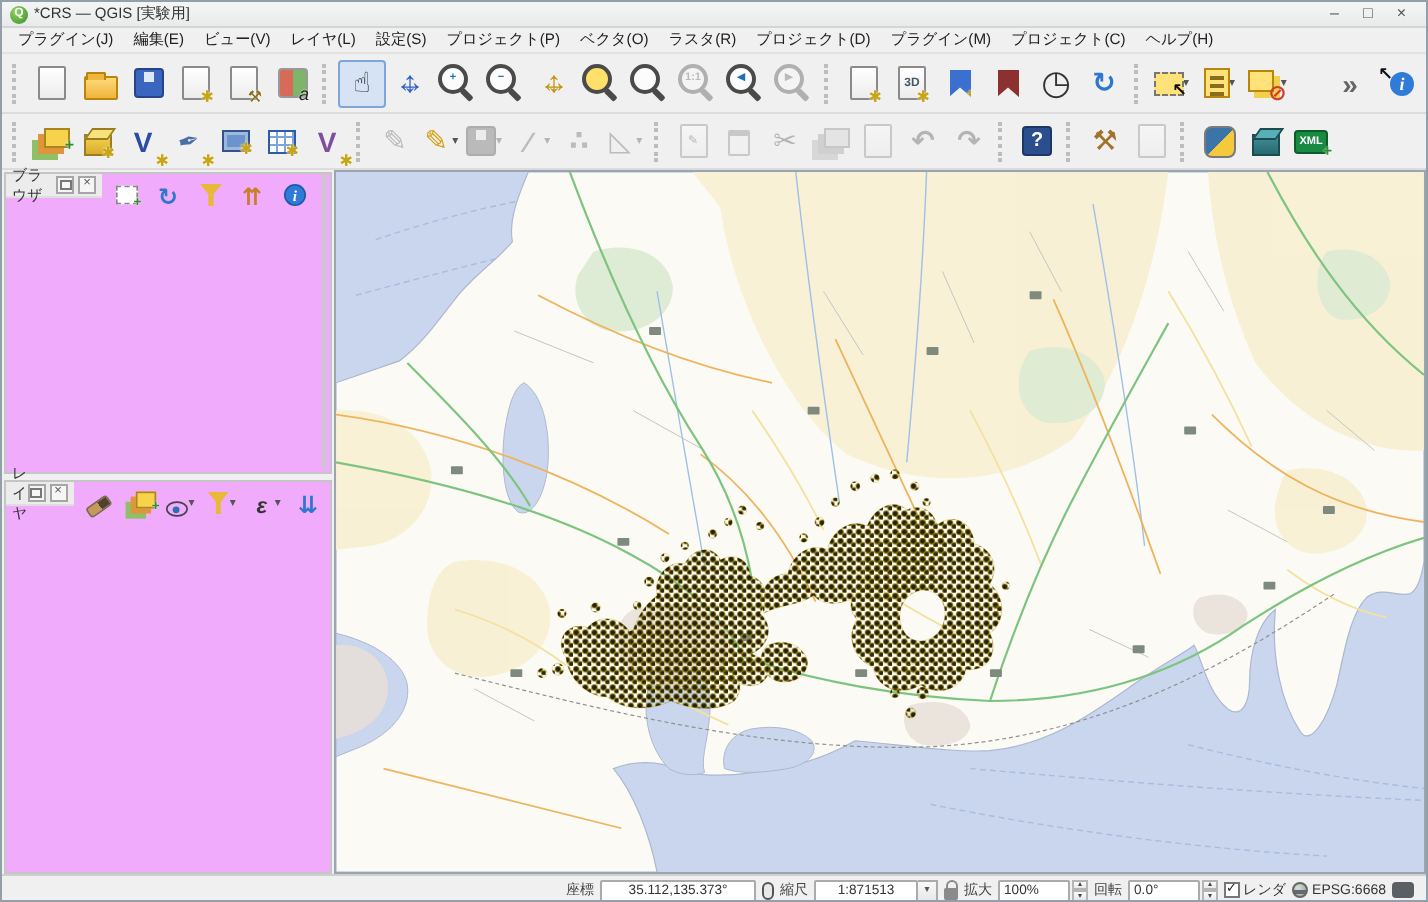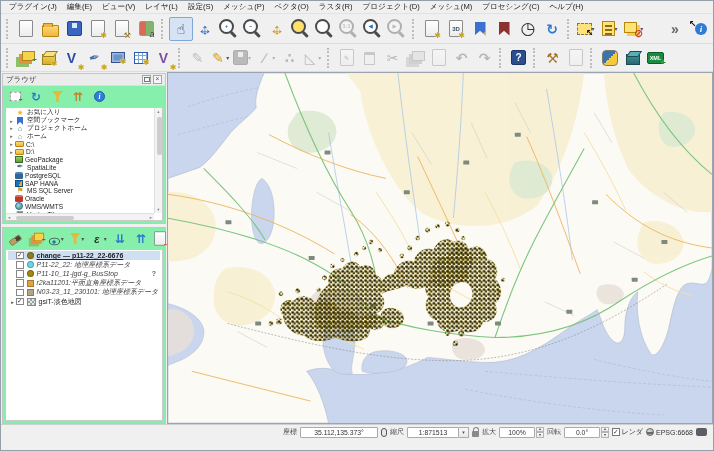--- a/index.html
+++ b/index.html
@@ -70,21 +70,21 @@
 .ic-eye::before{content:"";position:absolute;left:50%;top:50%;width:4px;height:4px;margin:-2px 0 0 -2px;background:#2a6fb0;border-radius:50%}
 .ic-funnel{width:13px;height:13px;background:var(--c,#e8b838);clip-path:polygon(0 0,100% 0,62% 46%,62% 100%,38% 100%,38% 46%)}
 .ic-epsilon::before{content:attr(data-glyph);font-size:13px;font-style:italic;font-weight:bold;color:#333}
 .ic-info{width:13px;height:13px;border-radius:50%;background:#2f7bd8;border:1px solid #1d5aa8}
 .ic-info::before{content:"i";font-family:"Liberation Serif",serif;font-style:italic;font-weight:bold;font-size:9px;color:#fff}
 .ic-addlayer{width:13px;height:11px;border:1px dashed #888;background:#fff}
 
 .main{display:flex;height:352px}
 .leftcol{width:166px;display:flex;flex-direction:column;padding:1px 1px 0 1px;background:#f0f0f0}
 .vsplit{height:3px}
-.panel{background:#86efac;border:1px solid #c5c5c5;display:flex;flex-direction:column}
+.panel{background:#f0abfc;border:1px solid #c5c5c5;display:flex;flex-direction:row}
 .panel.browser{height:151px}
 .panel.layers{flex:1}
 .phead{height:12px;display:flex;align-items:center;padding:0 3px;font-size:7.4px;color:#333;background:#ececec;border-bottom:1px solid #dedede}
 .pbtns{margin-left:auto;display:flex;align-items:center;gap:2px}
 .pb{width:9px;height:9px;border:1px solid #a5a5a5;background:#f6f6f6;display:inline-flex;align-items:center;justify-content:center;font-size:6.5px;color:#555;line-height:1}
 .pb-float::before{content:"";width:4px;height:3px;border:1px solid #777}
 .ptool{display:flex;align-items:center;gap:1px;padding:1px 2px;height:21px}
 .ptool .tbtn{width:20px;height:19px}
 .ptool .tic{transform:scale(.85)}
 .tree{background:#fff;border:1px solid #c9c9c9;margin:0 2px 2px 2px;position:relative;overflow:hidden;flex:1}
@@ -131,50 +131,59 @@
 .sbox.search{width:120px;gap:2px;border-radius:2px}
 .minimag{width:5px;height:5px;border:1.2px solid #888;border-radius:50%;position:relative;flex:none}
 .minimag::after{content:"";position:absolute;width:3px;height:1.2px;background:#888;transform:rotate(45deg);right:-2.5px;bottom:-1px}
 input{font-family:inherit;font-size:6.8px;color:#333;border:none;outline:none;background:transparent;width:100%}
 input::placeholder{color:#999}
 .sbinput{height:11px;border:1px solid #ababab;background:#fff;padding:0 2px;border-radius:1px}
 .coord{width:78px;text-align:center}
 .scalebox{display:inline-flex;align-items:center}
 .scale{width:52px;text-align:center}
 .ddbtn{width:10px;height:11px;border:1px solid #ababab;border-left:none;background:linear-gradient(#f8f8f8,#e8e8e8);display:inline-flex;align-items:center;justify-content:center;font-size:5px;color:#555}
-.small{width:36px;text-align:center}
+.small{width:36px;}
 .spinbox{display:inline-flex;align-items:center}
 .spin{display:inline-flex;flex-direction:column;width:8px;margin-left:1px}
 .spin span{height:5.5px;border:1px solid #b5b5b5;background:linear-gradient(#fafafa,#e8e8e8);font-size:4px;line-height:4px;color:#444;display:flex;align-items:center;justify-content:center}
 .lockic{width:7px;height:6px;background:#8a8a8a;border-radius:1px;position:relative;margin-top:3px;flex:none}
 .lockic::before{content:"";position:absolute;top:-4px;left:1px;width:4px;height:4px;border:1.2px solid #8a8a8a;border-bottom:none;border-radius:3px 3px 0 0}
 .rchkwrap{display:inline-flex;align-items:center;gap:2px}
 .rchk{width:7.5px;height:7.5px;border:1px solid #777;background:#fff;display:inline-flex;align-items:center;justify-content:center;font-size:6.5px;color:#222;line-height:1}
 .crs{display:inline-flex;align-items:center;gap:2px;white-space:nowrap}
 .globe{width:8px;height:8px;border-radius:50%;border:1px solid #666;background:radial-gradient(circle at 32% 32%,#d8e0d8,#8fa58f);position:relative;flex:none}
 .globe::before{content:"";position:absolute;inset:2.5px 0;border-top:.8px solid #667;border-bottom:.8px solid #667}
 .balloon{width:11px;height:8px;background:#5a5f66;border-radius:2px;position:relative;margin-right:2px;flex:none}
 .balloon::after{content:"";position:absolute;left:2px;bottom:-3px;border:3px solid transparent;border-top-color:#5a5f66;border-left-width:1px;border-right-width:3px}
 </style>
 </head>
 <body>
 
 <div class="win">
+  <div class="titlebar">
+    <span class="qlogo">Q</span>
+    <span class="ttl">*CRS — QGIS [実験用]</span>
+    <span class="wctl" id="wctl">
+        <span class="wbtn">–</span>
+        <span class="wbtn">□</span>
+        <span class="wbtn">×</span>
+      </span>
+  </div>
   <div class="menubar" id="menubar">
       <span class="mitem">プラグイン(J)</span>
       <span class="mitem">編集(E)</span>
       <span class="mitem">ビュー(V)</span>
       <span class="mitem">レイヤ(L)</span>
       <span class="mitem">設定(S)</span>
-      <span class="mitem">メッシュ(P)</span>
+      <span class="mitem">プロジェクト(P)</span>
       <span class="mitem">ベクタ(O)</span>
       <span class="mitem">ラスタ(R)</span>
       <span class="mitem">プロジェクト(D)</span>
-      <span class="mitem">メッシュ(M)</span>
-      <span class="mitem">プロセシング(C)</span>
+      <span class="mitem">プラグイン(M)</span>
+      <span class="mitem">プロジェクト(C)</span>
       <span class="mitem">ヘルプ(H)</span>
     </div>
   <div class="tbrow tb1" id="tb1">
       <span class="thandle"></span>
       <span class="tbtn">
         <span class="tic ic-page" data-glyph=""></span>
       </span>
       <span class="tbtn">
         <span class="tic ic-folder" data-glyph=""></span>
       </span>
@@ -459,20 +468,27 @@
           </div>
           <div class="hsb">
             <span>◂</span>
             <span class="hthumb"></span>
             <span>▸</span>
           </div>
         </div>
       </div>
       <div class="vsplit"></div>
       <div class="panel layers">
+        <div class="phead">
+          <span>レイヤ</span>
+          <span class="pbtns" id="lpbtns">
+              <span class="pb pb-float"></span>
+              <span class="pb pb-close">×</span>
+            </span>
+        </div>
         <div class="ptool" id="ltool">
             <span class="tbtn">
               <span class="tic ic-brush" data-glyph=""></span>
             </span>
             <span class="tbtn">
               <span class="tic ic-stack" data-glyph="" data-badge="+" style="--bc: #2f8f2f;"></span>
             </span>
             <span class="tbtn">
               <span class="tic ic-eye" data-glyph=""></span>
               <span class="dd">▾</span>

